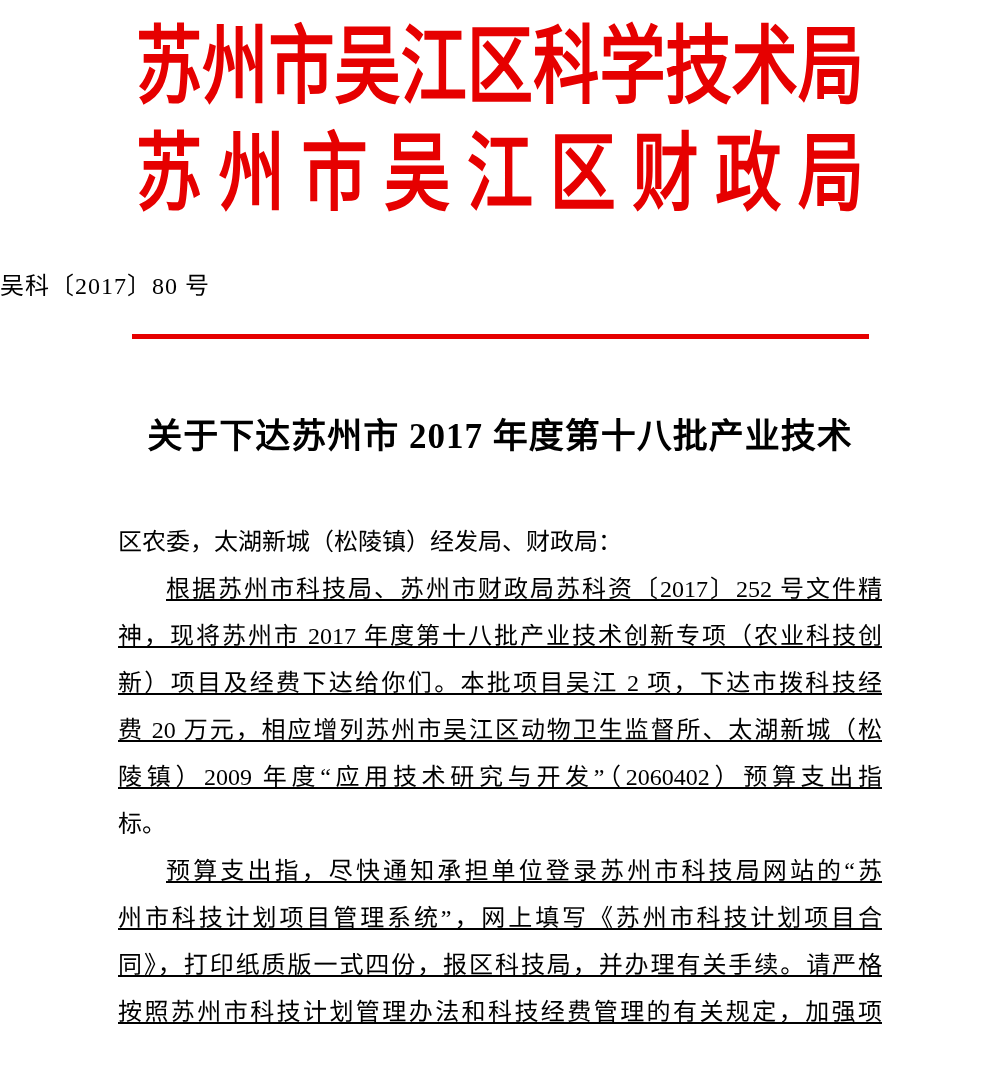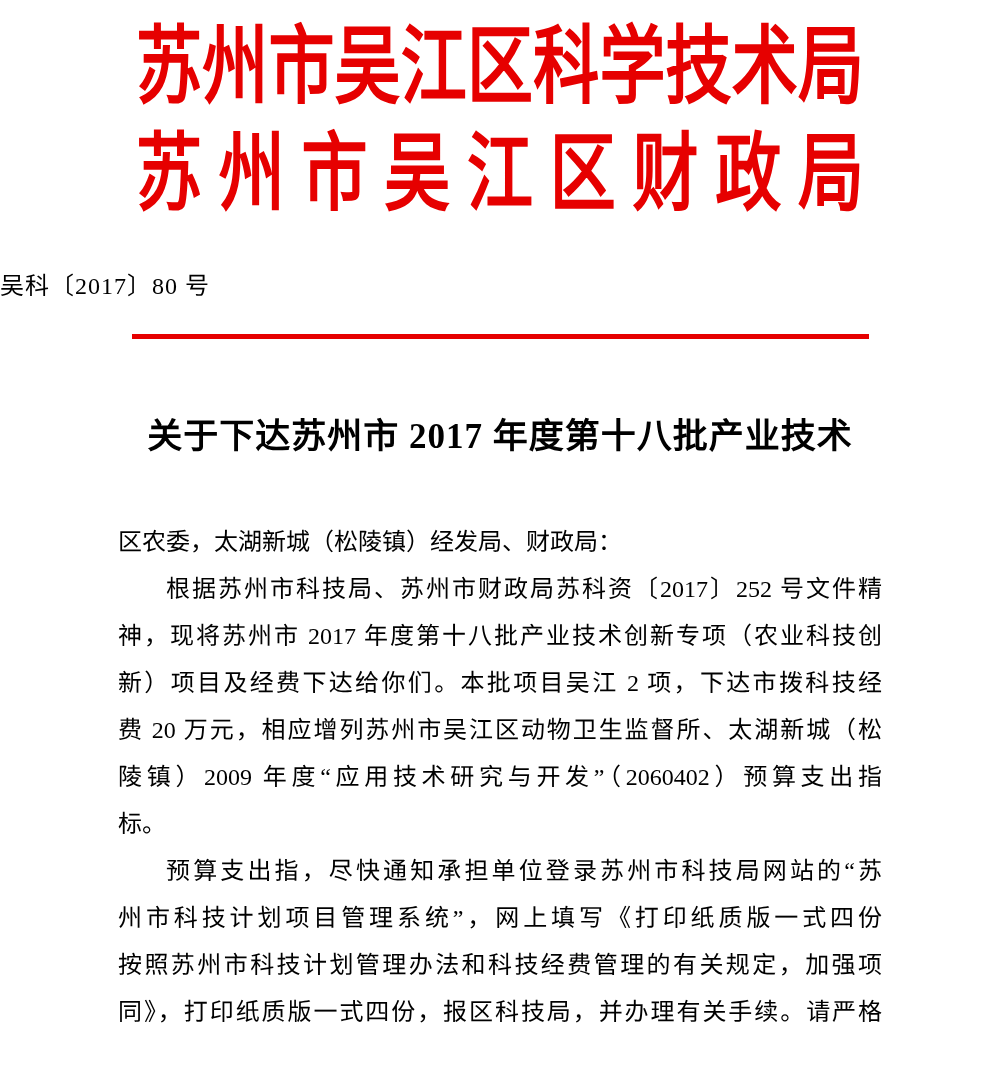--- a/index.html
+++ b/index.html
@@ -63,20 +63,21 @@
     line-height: 47px;
   }
   .body-line {
     height: 47px;
     white-space: nowrap;
   }
   .body-line.just {
     white-space: normal;
     text-align: justify;
     text-align-last: justify;
+    text-decoration: underline;
   }
   .body-line.indent {
     text-indent: 48px;
   }
 </style>
 </head>
 <body>
 
 <div class="page">
 
@@ -97,18 +98,18 @@
     <div class="body-line">区农委，太湖新城（松陵镇）经发局、财政局：</div>
 
     <div class="body-line just indent">根据苏州市科技局、苏州市财政局苏科资〔2017〕252 号文件精</div>
     <div class="body-line just">神，现将苏州市 2017 年度第十八批产业技术创新专项（农业科技创</div>
     <div class="body-line just">新）项目及经费下达给你们。本批项目吴江 2 项，下达市拨科技经</div>
     <div class="body-line just">费 20 万元，相应增列苏州市吴江区动物卫生监督所、太湖新城（松</div>
     <div class="body-line just">陵镇）2009 年度“应用技术研究与开发”（2060402）预算支出指</div>
     <div class="body-line">标。</div>
 
     <div class="body-line just indent">预算支出指，尽快通知承担单位登录苏州市科技局网站的“苏</div>
-    <div class="body-line just">州市科技计划项目管理系统”，网上填写《打印纸质版一式四份</div>
+    <div class="body-line just">州市科技计划项目管理系统”，网上填写《苏州市科技计划项目合</div>
+    <div class="body-line just">同》，打印纸质版一式四份，报区科技局，并办理有关手续。请严格</div>
     <div class="body-line just">按照苏州市科技计划管理办法和科技经费管理的有关规定，加强项</div>
-    <div class="body-line just">同》，打印纸质版一式四份，报区科技局，并办理有关手续。请严格</div>
   </div>
 
 </div>
 
 </body></html>

